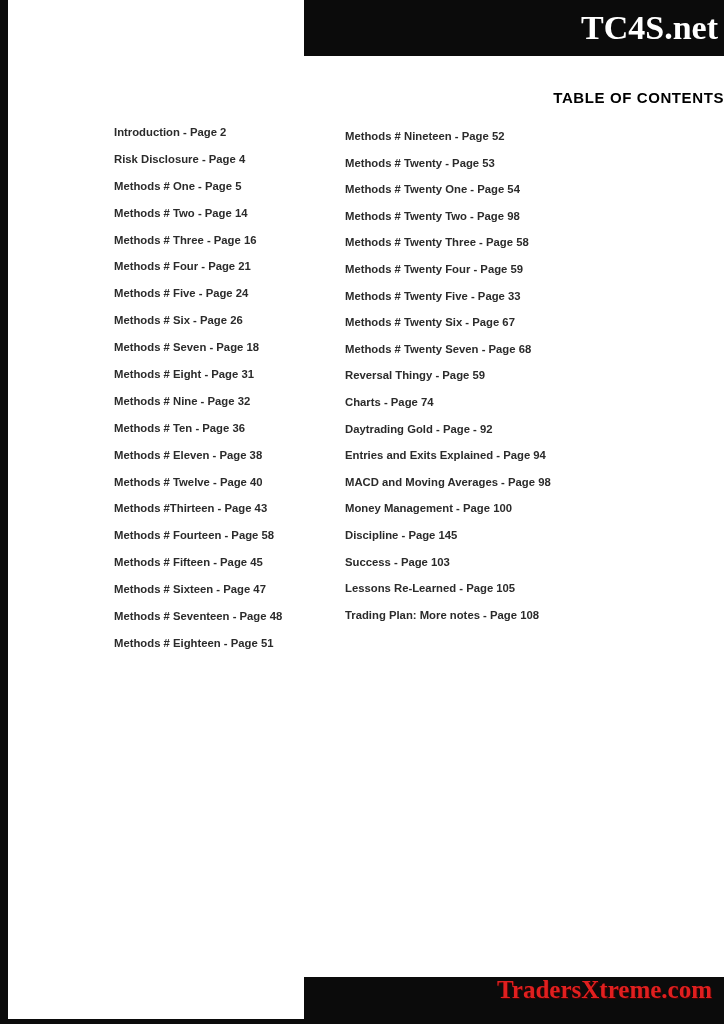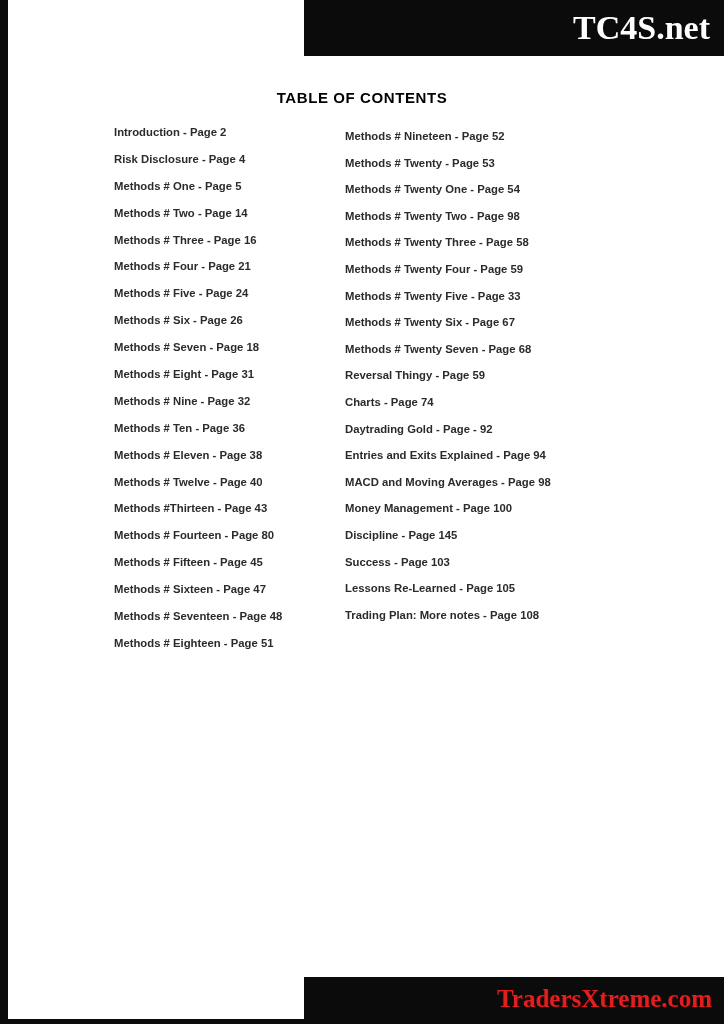--- a/index.html
+++ b/index.html
@@ -39,38 +39,38 @@
   .top-banner {
     position: absolute;
     right: 0;
     top: 0;
     width: 420px;
     height: 56px;
     background: #0b0b0b;
     display: flex;
     align-items: center;
     justify-content: flex-end;
-    padding-right: 14px;
+    padding-right: 6px;
     box-sizing: border-box;
   }
   .top-banner-text {
     color: #ffffff;
     font-family: "Liberation Serif", serif;
     font-size: 34px;
     font-weight: bold;
     letter-spacing: 0px;
     line-height: 1;
   }
   
   .doc-title {
     position: absolute;
     left: 0;
     top: 89px;
     width: 724px;
-    text-align: center;
+    text-align: right;
     font-size: 15px;
     font-weight: bold;
     letter-spacing: 0.6px;
     color: #000000;
   }
   
   .col {
     position: absolute;
     font-size: 11.3px;
     color: #2b2b2b;
@@ -116,21 +116,21 @@
   }
   
   .bottom-banner {
     position: absolute;
     right: 0;
     bottom: 5px;
     width: 420px;
     height: 42px;
     background: #0b0b0b;
     display: flex;
-    align-items: center;
+    align-items: flex-start;
     justify-content: flex-end;
     padding-right: 12px;
     box-sizing: border-box;
     padding-left: 28px;
   }
   .bottom-banner-text {
     font-family: "Liberation Serif", serif;
     font-size: 25px;
     font-weight: bold;
     color: #e01f1f;
@@ -161,21 +161,21 @@
     <div class="toc-entry">Methods # Four - Page 21</div>
     <div class="toc-entry">Methods # Five - Page 24</div>
     <div class="toc-entry">Methods # Six - Page 26</div>
     <div class="toc-entry">Methods # Seven - Page 18</div>
     <div class="toc-entry">Methods # Eight - Page 31</div>
     <div class="toc-entry">Methods # Nine - Page 32</div>
     <div class="toc-entry">Methods # Ten - Page 36</div>
     <div class="toc-entry">Methods # Eleven - Page 38</div>
     <div class="toc-entry">Methods # Twelve - Page 40</div>
     <div class="toc-entry">Methods #Thirteen - Page 43</div>
-    <div class="toc-entry">Methods # Fourteen - Page 80</div>
+    <div class="toc-entry">Methods # Fourteen - Page 58</div>
     <div class="toc-entry">Methods # Fifteen - Page 45</div>
     <div class="toc-entry">Methods # Sixteen - Page 47</div>
     <div class="toc-entry">Methods # Seventeen - Page 48</div>
     <div class="toc-entry">Methods # Eighteen - Page 51</div>
   </div>
 
   <div class="col col-right">
     <div class="toc-entry">Methods # Nineteen - Page 52</div>
     <div class="toc-entry">Methods # Twenty - Page 53</div>
     <div class="toc-entry">Methods # Twenty One - Page 54</div>

